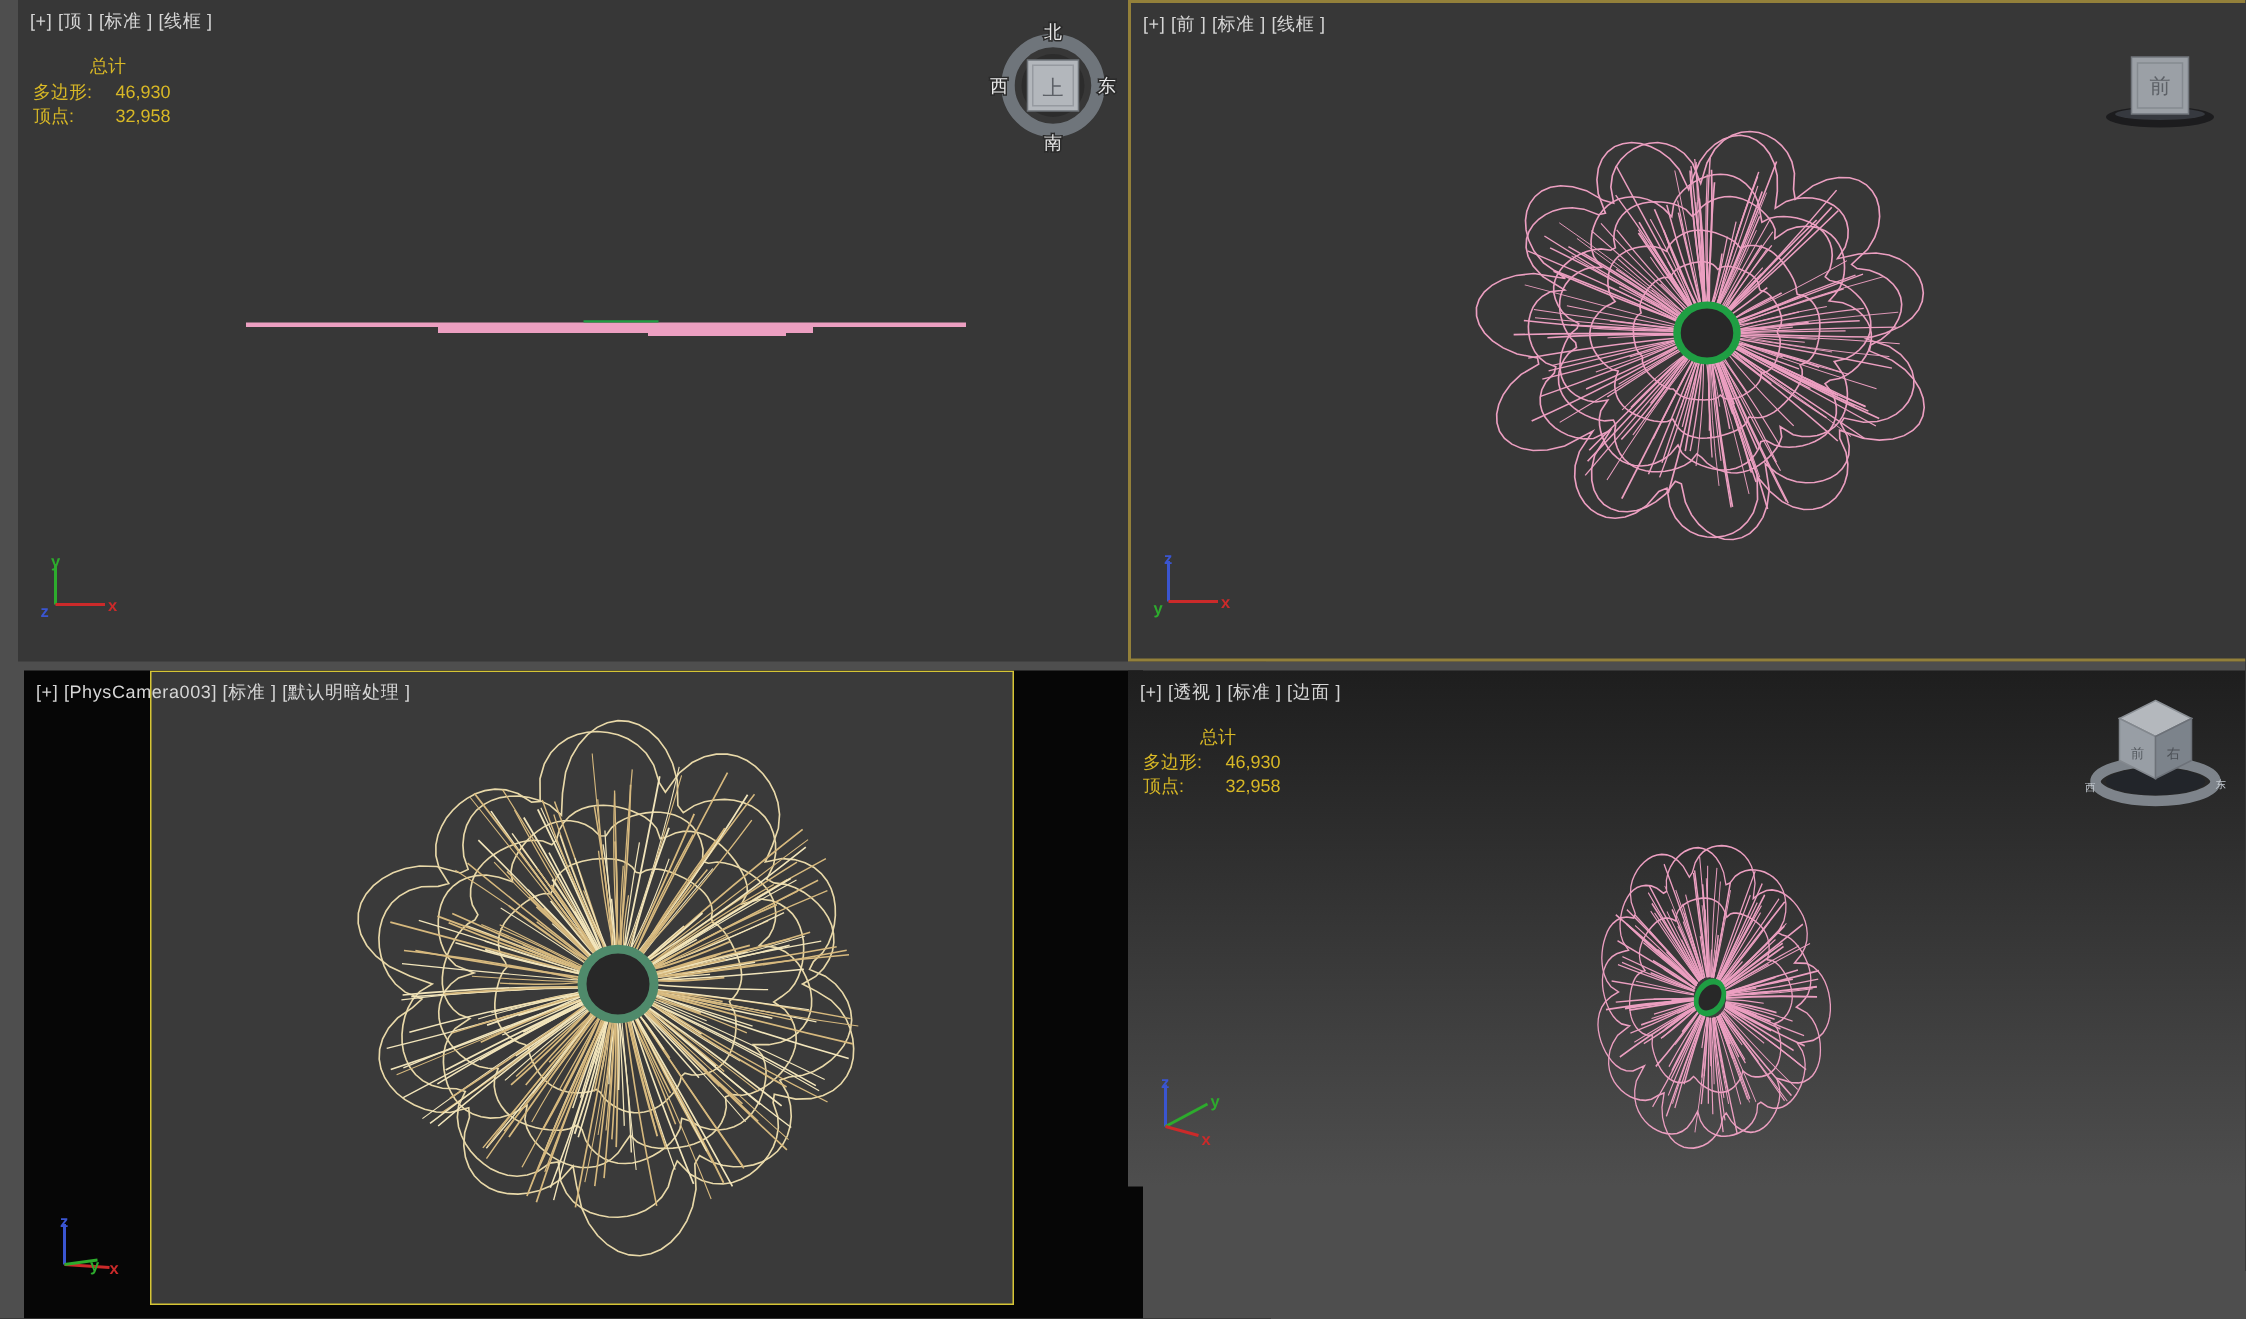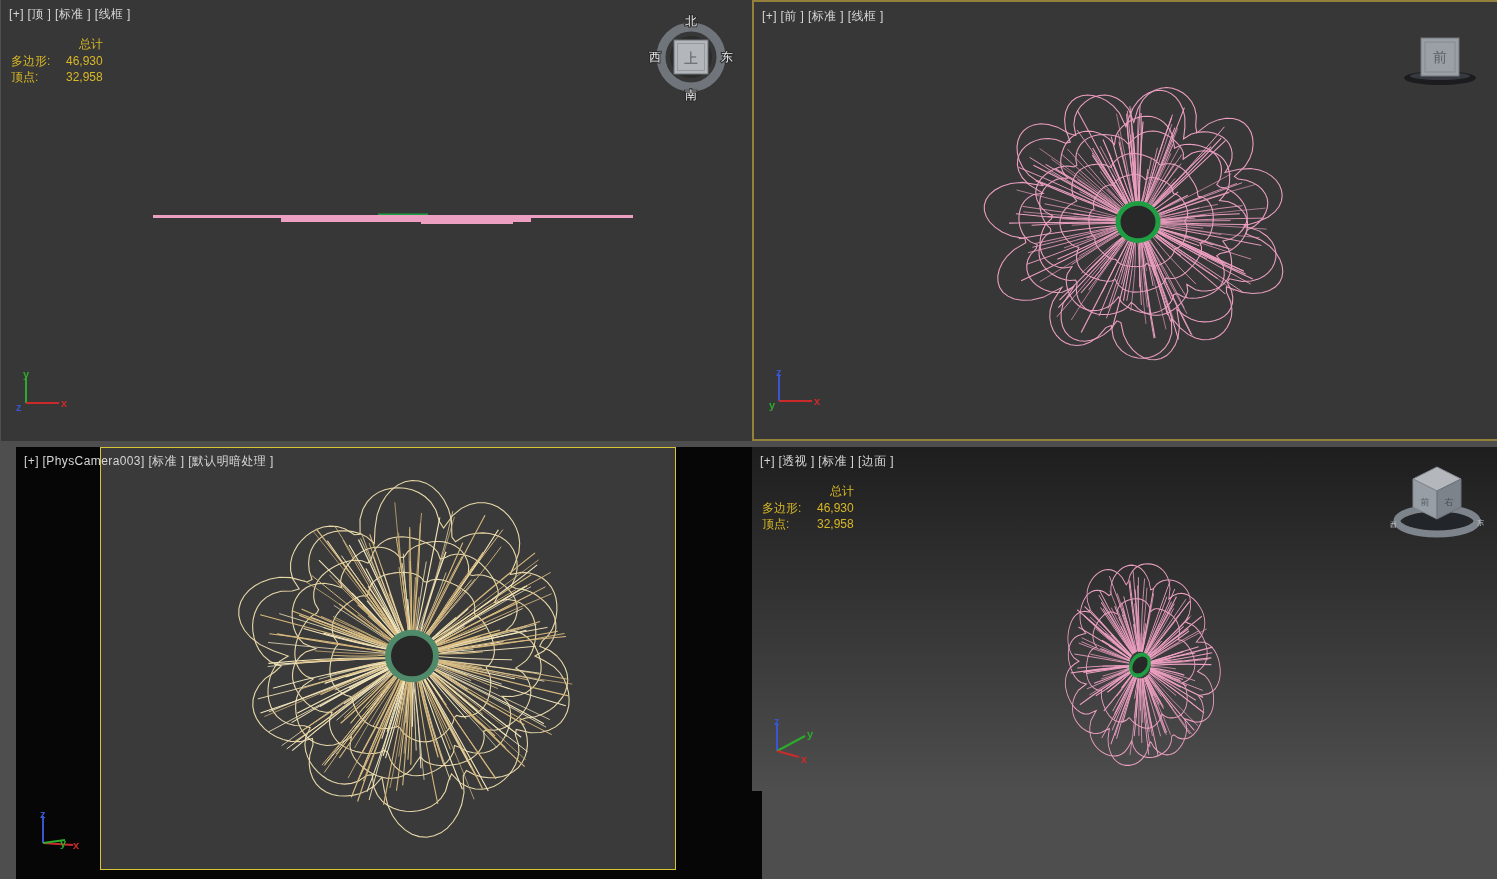--- a/index.html
+++ b/index.html
@@ -4,40 +4,40 @@
 <style>
   html,body{margin:0;padding:0;background:#2b2b2b;}
   .stage{position:relative;width:1497px;height:879px;background:#4e4e4e;
          font-family:"Liberation Sans",sans-serif;overflow:hidden;}
   .vp{position:absolute;overflow:hidden;background:var(--viewport-bg,#373737);}
   .vp.black{background:var(--outside-camera,#060606);}
   .vp-label{position:absolute;left:8px;top:6px;font-size:12px;color:var(--label-text,#d6d6d6);
             letter-spacing:.4px;z-index:6;white-space:pre;cursor:default;}
   .stats{position:absolute;left:10px;top:36px;z-index:5;font-size:12px;
          color:var(--stats-text,#d8b826);line-height:16px;}
-  .stats .title{margin-left:68px;margin-bottom:1px;}
+  .stats .title{margin-left:38px;margin-bottom:1px;}
   .stats .row{display:grid;grid-template-columns:48px auto;column-gap:7px;}
   .stats .lab{}
   svg.scene{position:absolute;left:0;top:0;z-index:1;}
   .axis{position:absolute;left:13px;bottom:24px;z-index:4;}
   .axis text{font-size:11px;font-weight:bold;}
   .gizmo{position:absolute;z-index:5;}
   .cam-frame{position:absolute;left:84px;top:0;width:576px;height:423px;
              background:var(--camera-bg,#3a3a3a);border:1px solid var(--camera-frame,#d6c535);
              box-sizing:border-box;overflow:hidden;}
   .cube-face-txt{font-size:14px;fill:#5d6167;}
   .compass-lbl{font-size:12px;fill:#e9e9e9;paint-order:stroke;stroke:#2a2a2a;stroke-width:2px;}
   .ring-lbl{font-size:7px;fill:#c3c9d0;}
 </style>
 </head>
 <body>
 
 <div class="stage">
 
-  <div class="vp" id="vp-top" style="left:1px;top:0;width:832px;height:441px;">
+  <div class="vp" id="vp-top" style="left:12px;top:0;width:832px;height:441px;">
     <svg class="scene" id="svg-top" width="746" height="441">
         <rect x="152" y="215" width="480" height="3" fill="#ec9fc1"></rect>
         <rect x="280" y="218" width="250" height="4" fill="#ec9fc1"></rect>
         <rect x="420" y="222" width="92" height="2" fill="#ec9fc1"></rect>
         <rect x="377" y="213.5" width="50" height="1.5" fill="#1f9e43"></rect>
       </svg>
     <div class="vp-label">[+] [顶 ] [标准 ] [线框 ]</div>
 
     <div class="stats">
       <div class="title">总计</div>

